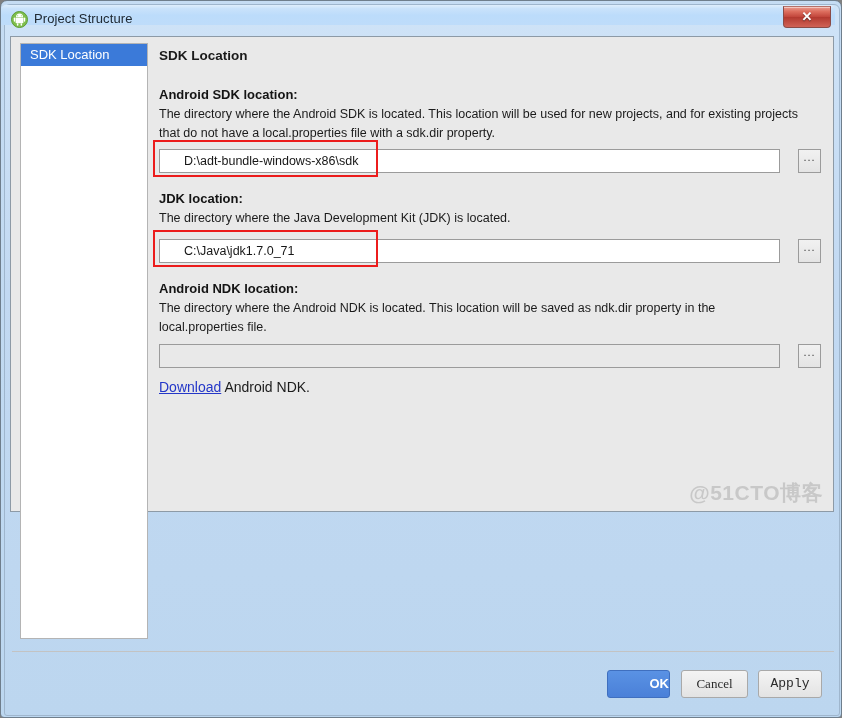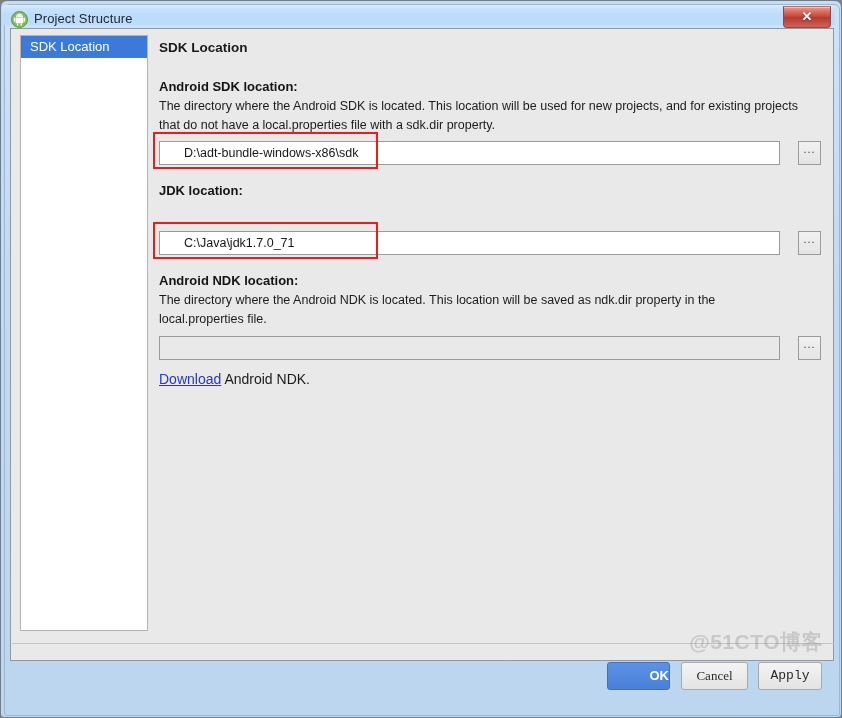--- a/index.html
+++ b/index.html
@@ -77,22 +77,22 @@
     color: #fff;
     font-size: 13px;
     font-weight: bold;
     font-family: "Liberation Sans", sans-serif;
     text-shadow: 0 1px 1px rgba(0,0,0,.5);
   }
 
   
   .client {
     position: absolute;
-    left: 9px; top: 27px;
-    width: 824px; height: 633px;
+    left: 9px; top: 35px;
+    width: 824px; height: 476px;
     box-sizing: border-box;
     background: #e9e9e9;
     border: 1px solid #8d9aa6;
     border-bottom-color: #8d9aa6;
   }
 
   
   .sidebar {
     position: absolute;
     left: 9px; top: 6px;
@@ -287,20 +287,21 @@
       <div class="section-label" style="left:2px; top:44px;">Android SDK location:</div>
       <div class="section-desc" style="left:2px; top:62px; width:648px;">The directory where the Android SDK is located. This location will be used for new projects, and for existing projects that do not have a local.properties file with a sdk.dir property.</div>
       <div class="field-row" style="left:2px; top:106px; width:662px;">
         <input class="text-input" style="width: 621px;" type="text" value="D:\adt-bundle-windows-x86\sdk">
         <div class="browse-btn" style="left:639px;">
           <span>...</span>
         </div>
       </div>
 
       <div class="section-label" style="left:2px; top:148px;">JDK location:</div>
+      <div class="section-desc" style="left:2px; top:166px; width:648px;">The directory where the Java Development Kit (JDK) is located.</div>
       <div class="field-row" style="left:2px; top:196px; width:662px;">
         <input class="text-input" style="width: 621px;" type="text" value="C:\Java\jdk1.7.0_71">
         <div class="browse-btn" style="left:639px;">
           <span>...</span>
         </div>
       </div>
 
       <div class="section-label" style="left:2px; top:238px;">Android NDK location:</div>
       <div class="section-desc" style="left:2px; top:256px; width:620px;">The directory where the Android NDK is located. This location will be saved as ndk.dir property in the local.properties file.</div>
       <div class="field-row" style="left:2px; top:301px; width:662px;">

